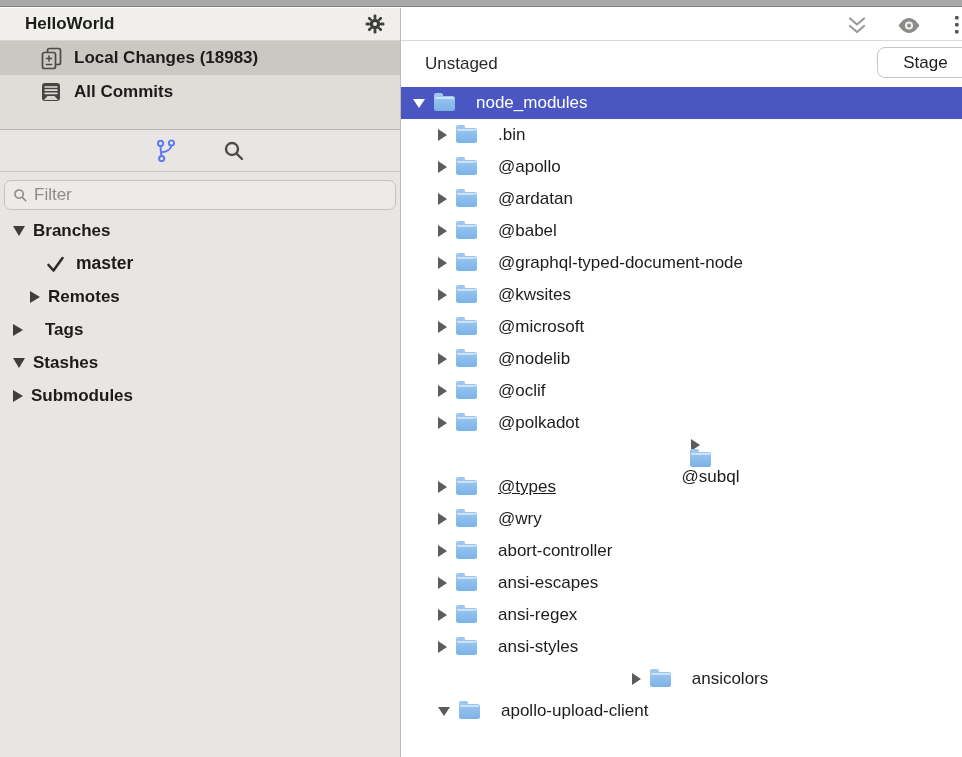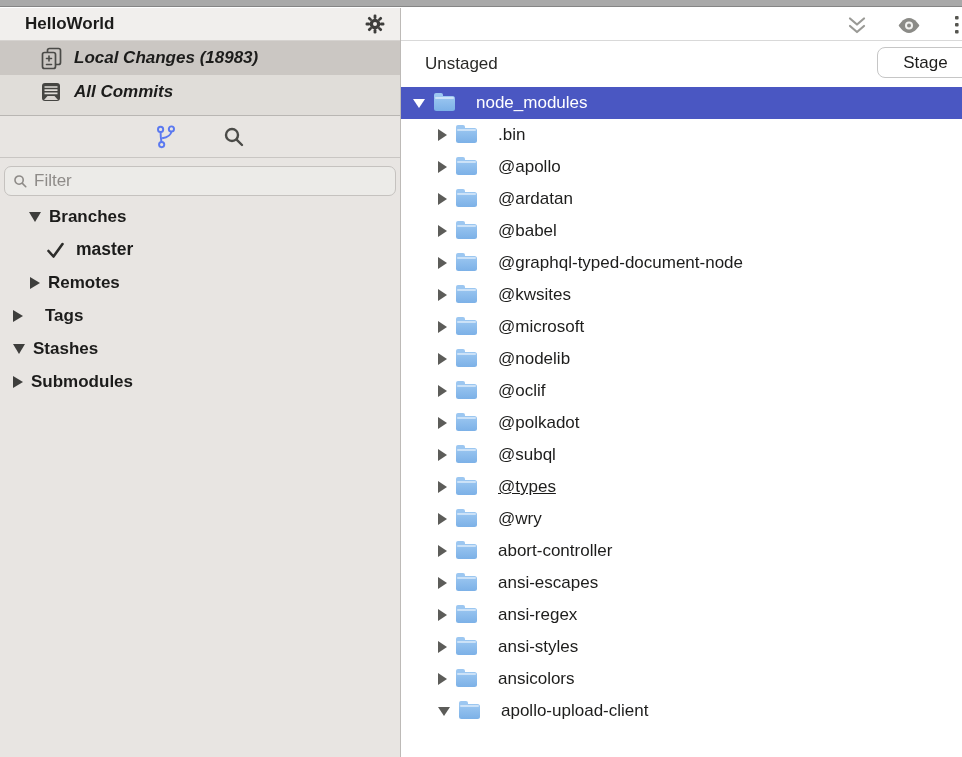--- a/index.html
+++ b/index.html
@@ -12,21 +12,21 @@
     background:#a9a9a9; border-bottom:1px solid #858585; }
 
   
   .sidebar { position:absolute; top:8px; left:0; width:401px; height:749px;
     background:#e8e5e2; border-right:1px solid #bdbab7; }
   .side-header { height:33px; background:#f1efed; border-bottom:1px solid #d6d3d0;
     display:flex; align-items:center; padding:0 14px 0 25px; }
   .side-title { font-size:17px; font-weight:bold; flex:1; }
   .gear-btn { width:22px; height:22px; display:flex; align-items:center; justify-content:center; cursor:default; }
 
-  .nav-list { background:#e0ddd9; border-bottom:1px solid #b9b6b3; padding-bottom:6px;font-style:italic; }
+  .nav-list { background:#e0ddd9; border-bottom:1px solid #b9b6b3; padding-bottom:20px; }
   .nav-row { height:34px; display:flex; align-items:center; padding-left:38px; }
   .nav-row.selected { background:#cbc7c3; }
   .nav-icon { width:26px; height:26px; margin-right:10px; display:flex; align-items:center; justify-content:center; }
   .nav-label { font-size:17px; font-weight:bold; }
 
   .mode-row { height:42px; display:flex; align-items:center; justify-content:center;
     gap:38px; border-bottom:1px solid #c9c6c3; }
   .mode-btn { width:30px; height:30px; display:flex; align-items:center; justify-content:center; }
 
   .filter-wrap { margin:8px 4px 4px 4px;border-radius:13px; }
@@ -152,21 +152,21 @@
       <div class="filter-box">
         <svg width="15" height="15" viewBox="0 0 16 16" fill="none" stroke="#8e8b88" stroke-width="1.7" stroke-linecap="round">
           <circle cx="6.5" cy="6.5" r="4.4"></circle>
           <path d="M10 10 L13.6 13.6"></path>
         </svg>
         <input type="text" placeholder="Filter" style="">
       </div>
     </div>
 
     <div class="side-tree" id="side-tree">
-        <div class="srow" style="padding-left: 29px;">
+        <div class="srow" style="padding-left: 13px;">
           <span class="tri expanded"></span>
           <span class="slabel">Branches</span>
         </div>
         <div class="srow leaf" style="padding-left: 45px;">
           <span style="display: inline-flex;">
             <svg width="21" height="18" viewBox="0 0 21 18" fill="none" stroke="#2d2d2b" stroke-width="2.6" stroke-linecap="round" stroke-linejoin="round">
               <path d="M3.5 10 L8.5 15.5 L17.5 3"></path>
             </svg>
           </span>
           <span class="slabel">master</span>
@@ -269,21 +269,21 @@
         <div class="frow" style="padding-left: 37px;">
           <span class="tri collapsed"></span>
           <span class="folder"></span>
           <span class="fname">@oclif</span>
         </div>
         <div class="frow" style="padding-left: 37px;">
           <span class="tri collapsed"></span>
           <span class="folder"></span>
           <span class="fname">@polkadot</span>
         </div>
-        <div class="frow" style="padding-left: 37px;">
+        <div class="frow" style="padding-left: 37px; flex-direction: column;">
           <span class="tri collapsed"></span>
           <span class="folder"></span>
           <span class="fname">@subql</span>
         </div>
         <div class="frow" style="padding-left: 37px; text-decoration: underline;">
           <span class="tri collapsed"></span>
           <span class="folder"></span>
           <span class="fname">@types</span>
         </div>
         <div class="frow" style="padding-left: 37px;">
@@ -304,21 +304,21 @@
         <div class="frow" style="padding-left: 37px;">
           <span class="tri collapsed"></span>
           <span class="folder"></span>
           <span class="fname">ansi-regex</span>
         </div>
         <div class="frow" style="padding-left: 37px;">
           <span class="tri collapsed"></span>
           <span class="folder"></span>
           <span class="fname">ansi-styles</span>
         </div>
-        <div class="frow" style="padding-left: 37px;">
+        <div class="frow" style="padding-left: 37px; justify-content: center;">
           <span class="tri collapsed"></span>
           <span class="folder"></span>
           <span class="fname">ansicolors</span>
         </div>
         <div class="frow" style="padding-left: 37px;">
           <span class="tri expanded"></span>
           <span class="folder"></span>
           <span class="fname">apollo-upload-client</span>
         </div>
       </div>

